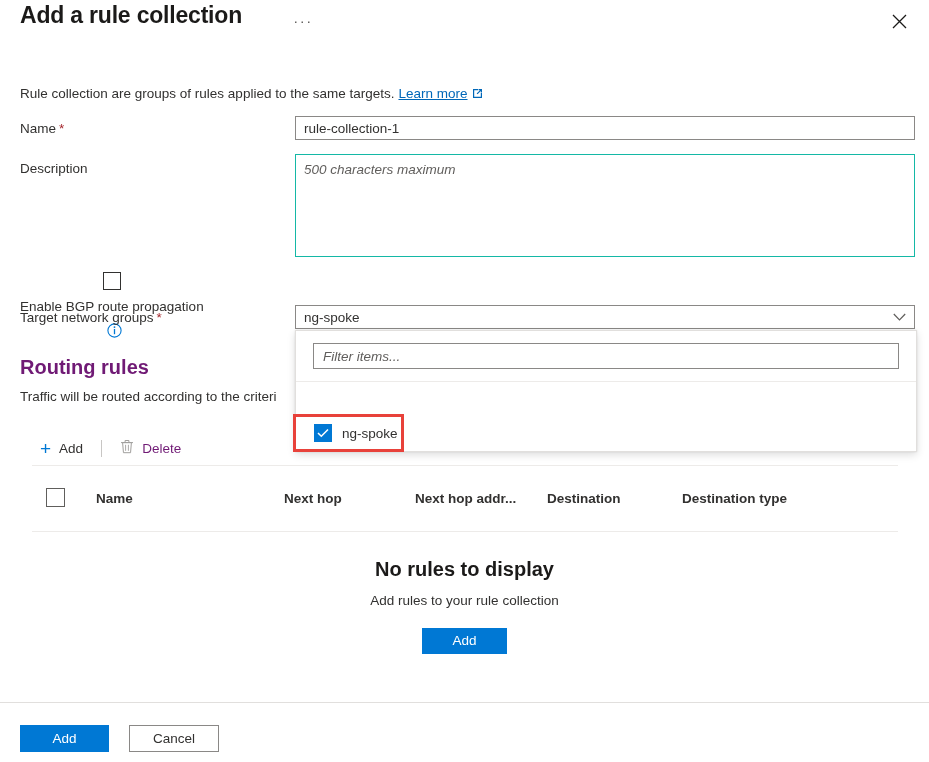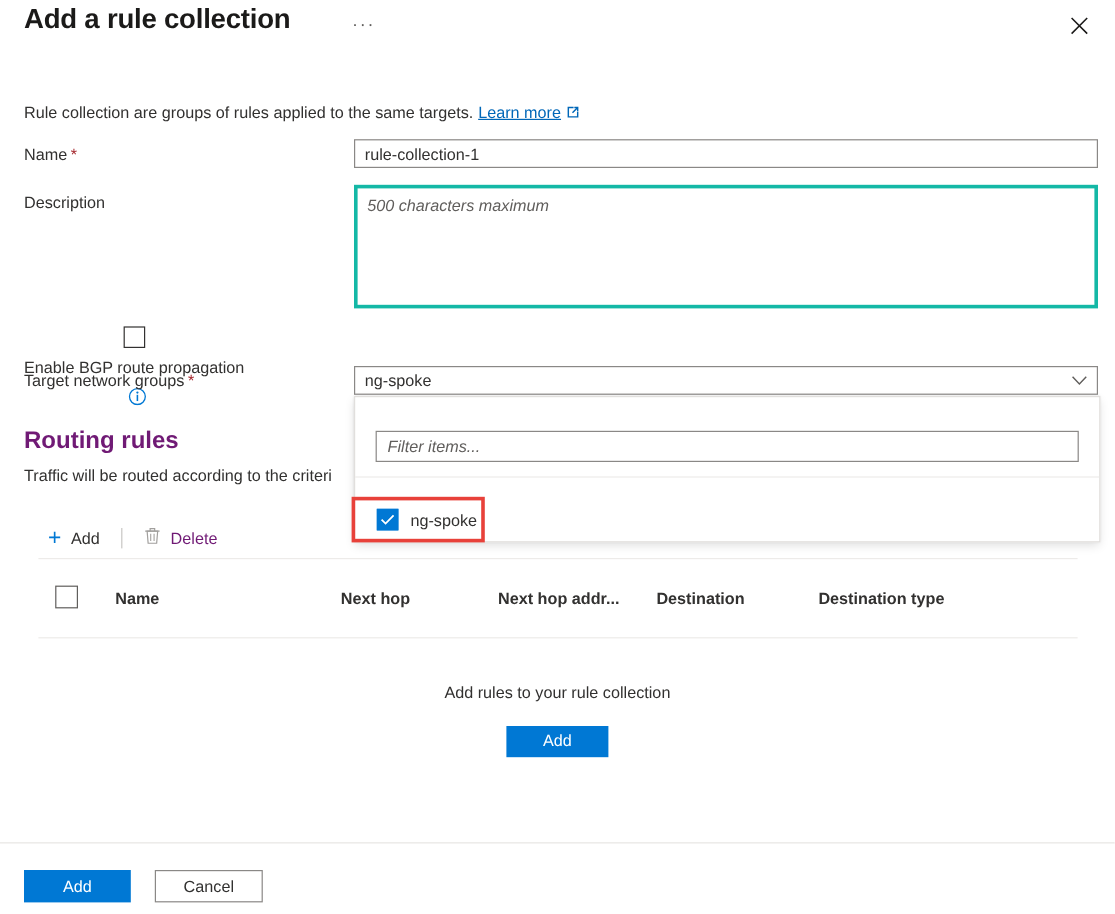--- a/index.html
+++ b/index.html
@@ -56,21 +56,21 @@
     position: absolute;
     left: 295px; top: 116px; width: 620px; height: 24px;
     border: 1px solid #8a8886; background: #fff;
     font-family: "Liberation Sans", sans-serif;
     font-size: 13.5px; color: #323130;
     padding: 0 8px; outline: none;
   }
   .textarea {
     position: absolute;
     left: 295px; top: 154px; width: 620px; height: 103px;
-    border: 3px solid #14b8a6; background: #fff;
+    border: 1px solid #14b8a6; background: #fff;
     font-family: "Liberation Sans", sans-serif;
     font-size: 13.5px; color: #323130;
     padding: 6px 8px; outline: none; resize: none;
     line-height: 1.3;
   }
   .textarea::placeholder { color:#605e5c; font-style: italic; }
 
   
   .bgp-row {
     position: absolute; left: 20px; top: 272px;
@@ -171,21 +171,21 @@
   }
 
   
   .dropdown {
     position: absolute; left: 295px; top: 330px;
     width: 622px; height: 122px;
     background:#fff; border:1px solid #e1dfdd;
     box-shadow: 0 3px 8px rgba(0,0,0,0.13), 0 0 2px rgba(0,0,0,0.10);
     z-index: 50;
   }
-  .filter-wrap { padding: 12px 17px 0 17px; margin-top: 16px; }
+  .filter-wrap { padding: 12px 17px 0 17px; }
   .filter-input {
     width: 100%; height: 26px; border: 1px solid #8a8886;
     font-family:"Liberation Sans", sans-serif; font-size: 13.5px;
     color:#323130; padding: 0 9px; outline:none; background:#fff;
   }
   .filter-input::placeholder { color:#605e5c; font-style: italic; }
   .dd-sep { height:1px; background:#edebe9; margin-top: 12px; }
   .group-h {
     font-size: 13.5px; font-weight: 700; color:#1b1a19;
     padding: 9px 0 0 10px;
@@ -291,20 +291,21 @@
     <span class="th th-name">Name</span>
     <span class="th th-nexthop">Next hop</span>
     <span class="th th-nexthopaddr">Next hop addr...</span>
     <span class="th th-dest">Destination</span>
     <span class="th th-desttype">Destination type</span>
   </div>
 
   <div class="hr hr2"></div>
 
   <div class="empty">
+    <div class="empty-title">No rules to display</div>
     <div class="empty-sub">Add rules to your rule collection</div>
     <div class="empty-add">
       <button class="btn-primary">Add</button>
     </div>
   </div>
 
   <div class="hr hr-footer"></div>
   <div class="footer">
     <button class="footer-add">Add</button>
     <button class="footer-cancel">Cancel</button>

